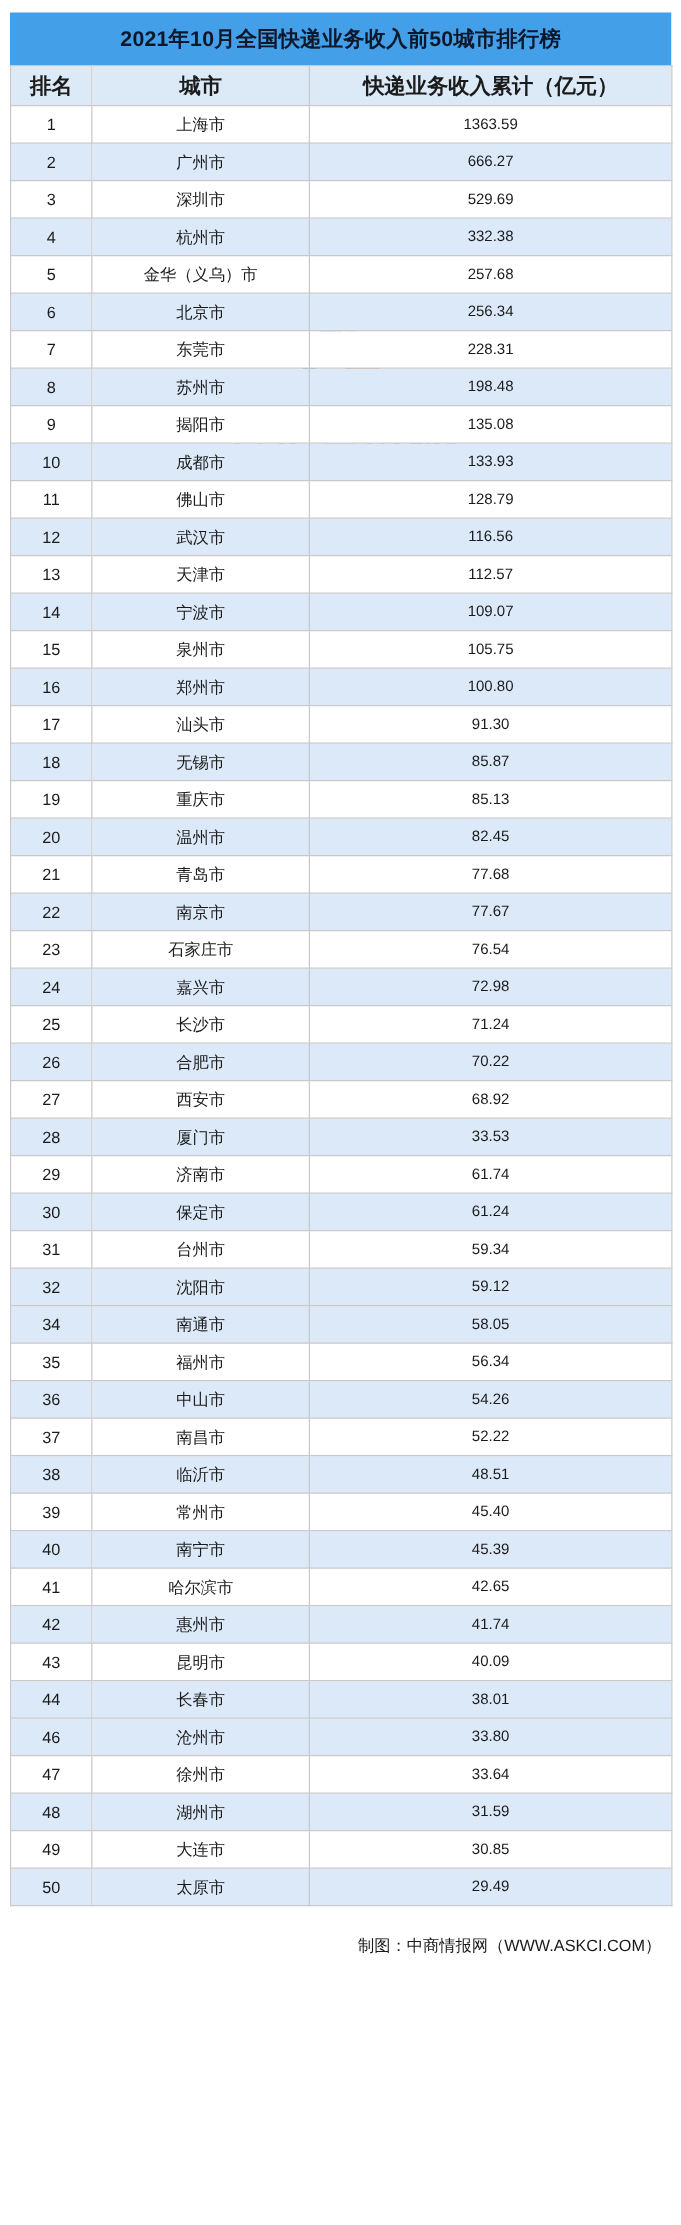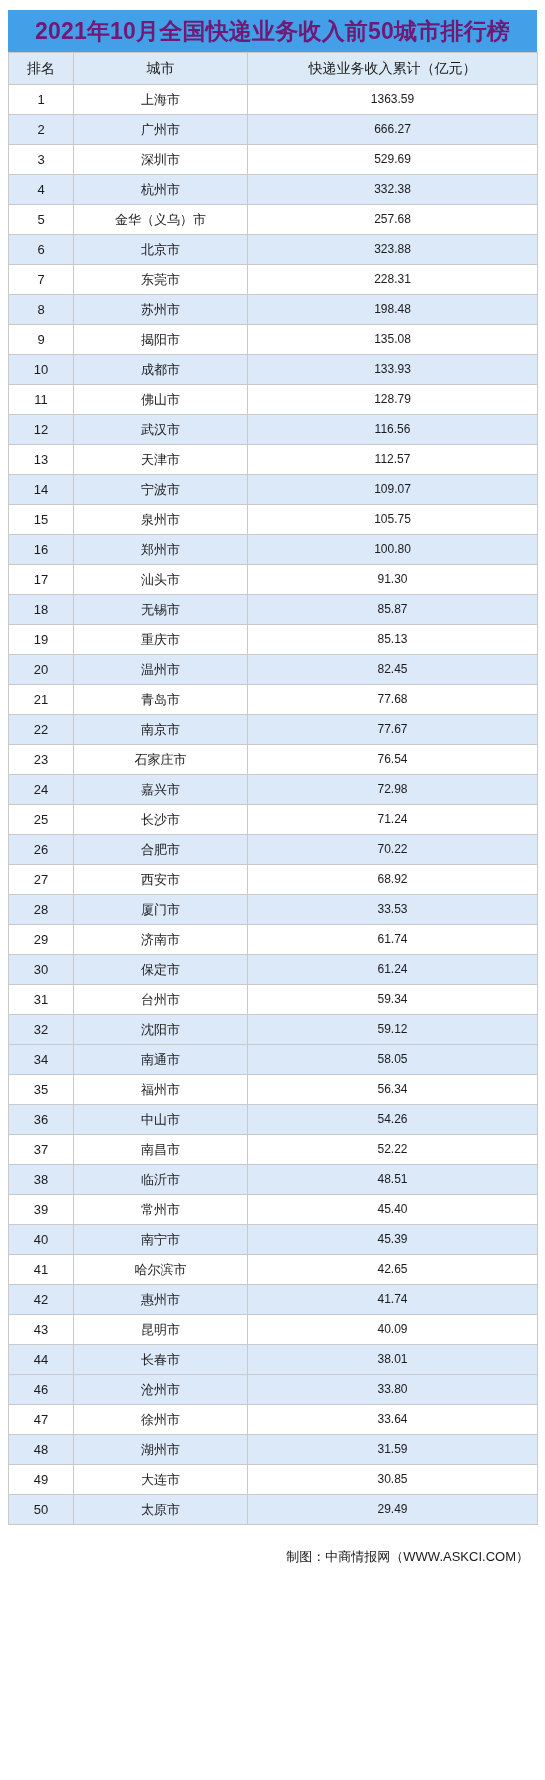--- a/index.html
+++ b/index.html
@@ -27,22 +27,22 @@
   .title-bar {
     height: 42px;
     background: #429fe8;
     display: flex;
     align-items: center;
     justify-content: center;
     position: relative;
     z-index: 3;
   }
   .title-bar .title-text {
-    color: #701a75;
-    font-size: 23px;
+    color: #0f172a;
+    font-size: 17px;
     font-weight: bold;
     letter-spacing: 0.2px;
     line-height: 1;
   }
 
   
   .rank-table {
     width: 100%;
     border-collapse: collapse;
     table-layout: fixed;
@@ -62,22 +62,22 @@
     color: #1b1b1b;
     padding: 0;
     height: 29px;
     line-height: 29px;
     white-space: nowrap;
     overflow: hidden;
   }
 
   .rank-table thead th {
     background: #dceaf7;
-    font-weight: normal;
-    font-size: 14px;
+    font-weight: bold;
+    font-size: 17px;
     height: 31px;
     line-height: 31px;
     border-color: #c9c9c9;
   }
 
   .rank-table tbody tr.odd td {
     background: #ffffff;
   }
   .rank-table tbody tr.even td {
     background: #dbe9f9;
@@ -202,21 +202,21 @@
           <td class="cell-value">332.38</td>
         </tr>
         <tr class="odd">
           <td class="cell-rank">5</td>
           <td class="cell-city">金华（义乌）市</td>
           <td class="cell-value">257.68</td>
         </tr>
         <tr class="even">
           <td class="cell-rank">6</td>
           <td class="cell-city">北京市</td>
-          <td class="cell-value">323.88</td>
+          <td class="cell-value">256.34</td>
         </tr>
         <tr class="odd">
           <td class="cell-rank">7</td>
           <td class="cell-city">东莞市</td>
           <td class="cell-value">228.31</td>
         </tr>
         <tr class="even">
           <td class="cell-rank">8</td>
           <td class="cell-city">苏州市</td>
           <td class="cell-value">198.48</td>

